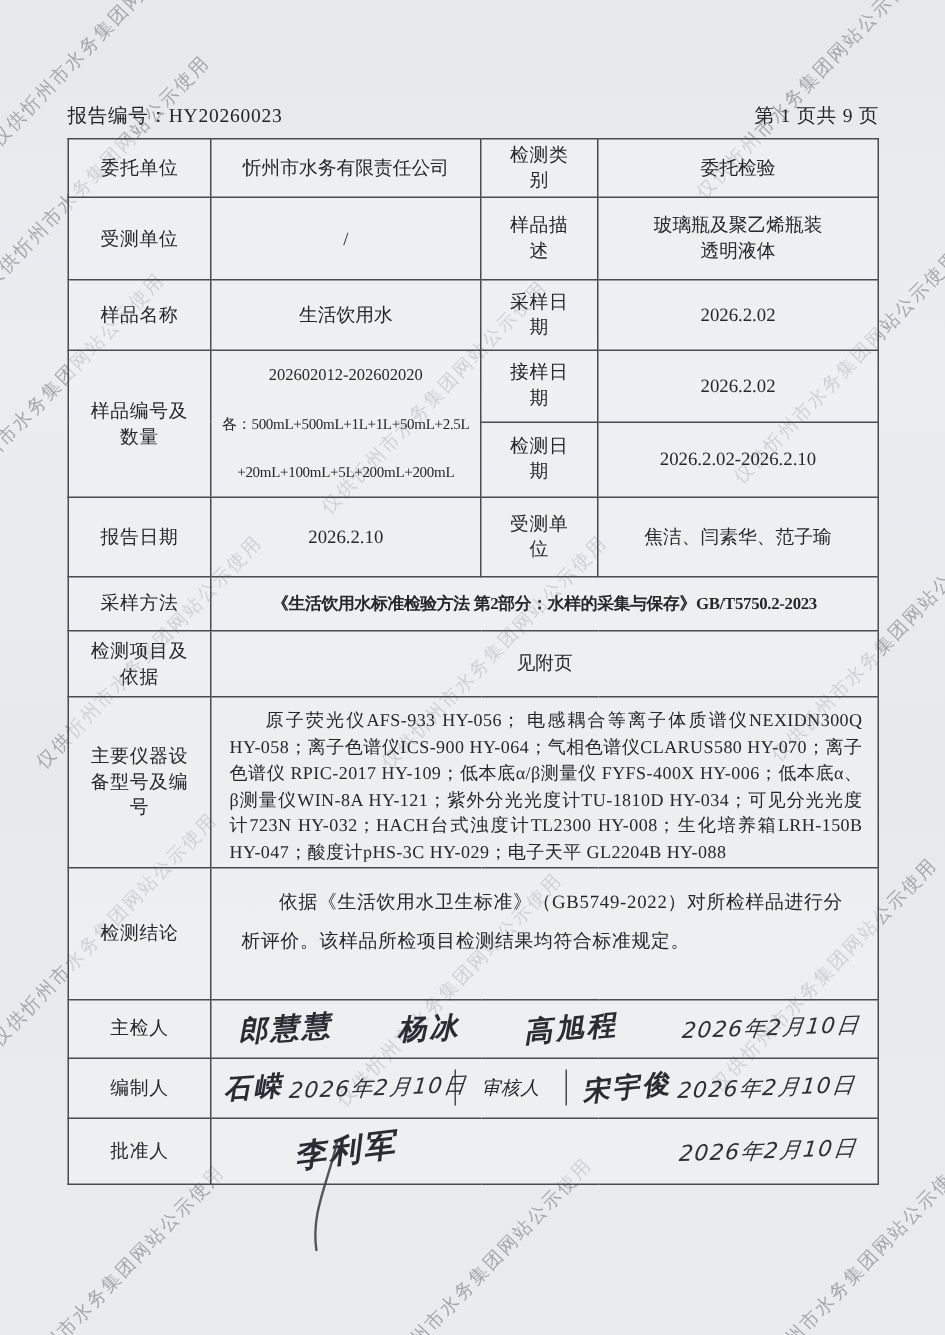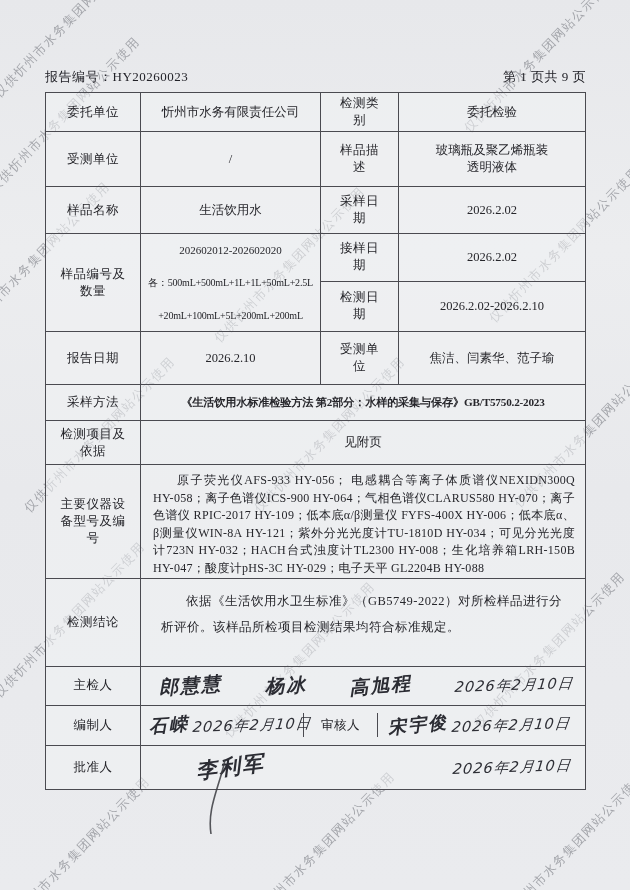--- a/index.html
+++ b/index.html
@@ -63,21 +63,21 @@
     padding:9px 14px 0 20px; text-indent:2em;
     font-size:12.5px; line-height:26px; letter-spacing:.5px;
   }
 
   
   td.nopad { padding:0; }
   .sigrow { display:flex; align-items:center; justify-content:space-between; padding:0 12px 0 18px; height:100%; }
   .split { display:flex; height:100%; align-items:stretch; }
   .split > div { display:flex; align-items:center; }
   .split-a { width:163px; border-right:1px solid #4a4a50; padding:0 4px 0 8px; justify-content:flex-start; gap:4px; }
-  .split-b { width:74px; border-right:1px solid #4a4a50; justify-content:center; font-size:12.5px; letter-spacing:.5px; }
+  .split-b { width:74px; border-right:1px solid #4a4a50; justify-content:center; font-size:12.5px; letter-spacing:.5px;font-style:italic; }
   .split-c { flex:1; padding:0 6px 0 10px; justify-content:flex-start; gap:4px; }
   .approver-row { display:flex; align-items:center; justify-content:space-between; padding:0 14px 0 55px; height:100%; }
 
   .sig {
     font-family:"DejaVu Sans",cursive;
     font-style:italic; font-weight:600; font-size:19px; color:#2b2c33;
     display:inline-block; transform:rotate(-4deg); letter-spacing:2px;
     white-space:nowrap;
   }
   .sig.sm { font-size:18px; }

